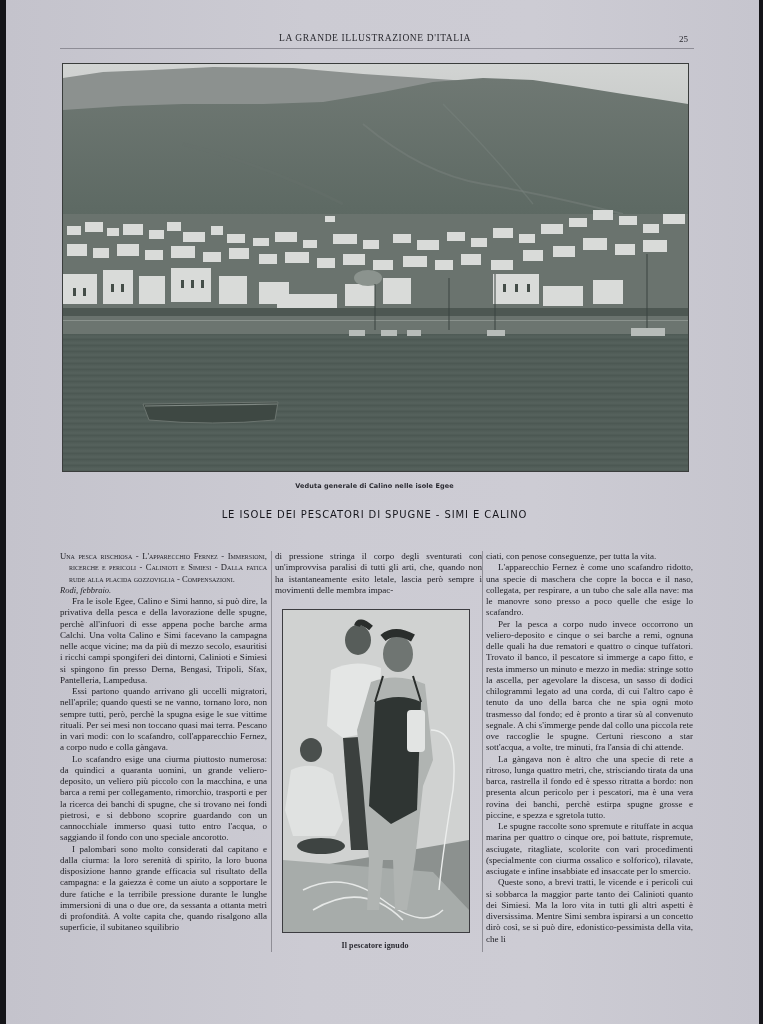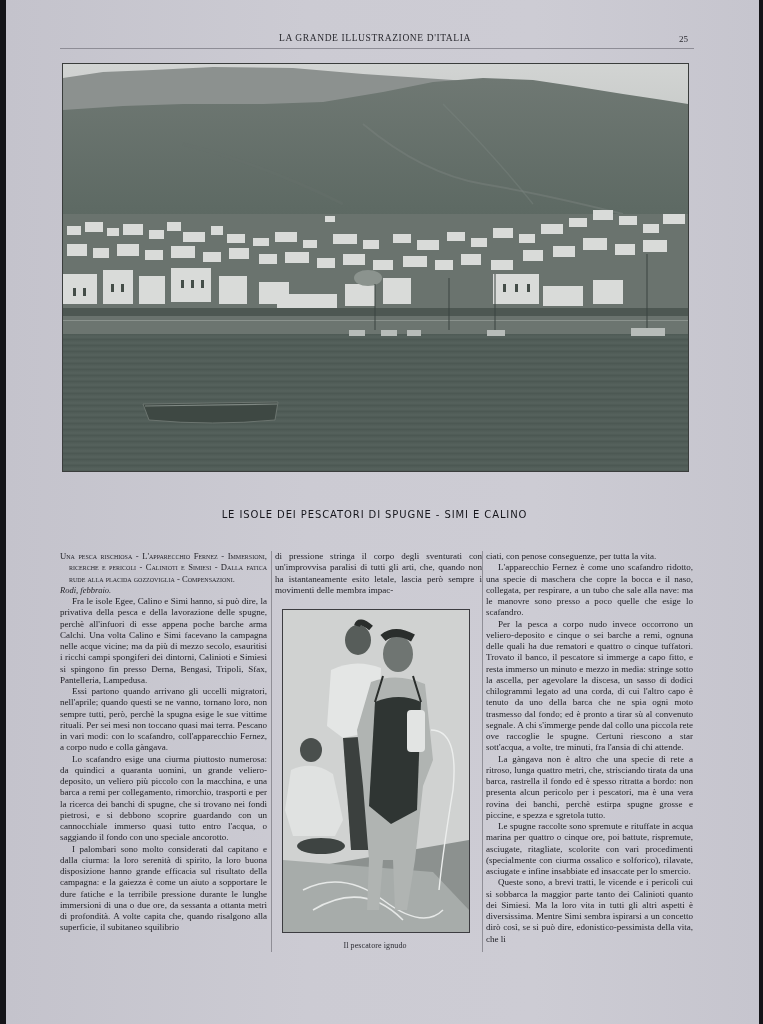--- a/index.html
+++ b/index.html
@@ -24,21 +24,21 @@
   .col{position:absolute;top:551px;width:207px;font-family:"Liberation Serif",serif;font-size:9.05px;line-height:11.25px;color:#222228;text-align:justify;hyphens:manual;}
   .col p{margin:0;text-indent:12px;}
   .col p.noind{text-indent:0;}
   .col1{left:54px;}
   .col2{left:269px;}
   .col3{left:480px;}
   .summary{font-variant:small-caps;font-size:8.6px;line-height:11.25px;padding-left:9px;text-indent:-9px !important;margin:0;text-align:justify;}
   .dateline{font-style:italic;font-size:8.5px;padding-right:2px;margin:1px 0 1px;text-indent:0 !important;}
   .vdiv{position:absolute;top:551px;width:1px;height:401px;background:#8f8e96;}
   .photo-diver{position:absolute;left:276px;top:609px;width:186px;height:322px;border:1px solid #3c3c40;overflow:hidden;background:#cfd1d0;}
-  .cap-diver{left:276px;top:941px;width:186px;font-weight:normal;font-family:"Liberation Serif",serif;font-size:8px;}
+  .cap-diver{left:276px;top:941px;width:186px;font-weight:bold;font-family:"Liberation Serif",serif;font-size:8px;}
 </style>
 </head>
 <body>
 
 <div class="page">
 
   <div class="running-head">
     <div class="title">LA GRANDE ILLUSTRAZIONE D'ITALIA</div>
     <div class="pageno">25</div>
   </div>
@@ -150,20 +150,21 @@
       <rect x="318" y="266" width="16" height="6" fill="#b7bcb9"></rect>
       <rect x="344" y="266" width="14" height="6" fill="#b7bcb9"></rect>
       <rect x="424" y="266" width="18" height="6" fill="#b7bcb9"></rect>
       <rect x="568" y="264" width="34" height="8" fill="#b7bcb9"></rect>
       <line x1="312" y1="220" x2="312" y2="266" stroke="#3b4440" stroke-width="1"></line>
       <line x1="386" y1="214" x2="386" y2="266" stroke="#3b4440" stroke-width="1"></line>
       <line x1="432" y1="210" x2="432" y2="266" stroke="#3b4440" stroke-width="1"></line>
       <line x1="584" y1="190" x2="584" y2="264" stroke="#3b4440" stroke-width="1"></line>
     </svg>
   </div>
+  <div class="caption cap-main">Veduta generale di Calino nelle isole Egee</div>
 
   <h1 class="headline" style="margin:0;font-weight:normal;">LE ISOLE DEI PESCATORI DI SPUGNE - SIMI E CALINO</h1>
 
   <div class="col col1">
     <p class="summary">Una pesca rischiosa - L'apparecchio Fernez - Immersioni, ricerche e pericoli - Calinioti e Simiesi - Dalla fatica rude alla placida gozzoviglia - Compensazioni.</p>
     <p class="dateline">Rodi, febbraio.</p>
     <p>Fra le isole Egee, Calino e Simi hanno, si può dire, la privativa della pesca e della lavorazione delle spugne, perchè all'infuori di esse appena poche barche arma Calchi. Una volta Calino e Simi facevano la campagna nelle acque vicine; ma da più di mezzo secolo, esauritisi i ricchi campi spongiferi dei dintorni, Calinioti e Simiesi si spingono fin presso Derna, Bengasi, Tripoli, Sfax, Pantelleria, Lampedusa.</p>
     <p>Essi partono quando arrivano gli uccelli migratori, nell'aprile; quando questi se ne vanno, tornano loro, non sempre tutti, però, perchè la spugna esige le sue vittime rituali. Per sei mesi non toccano quasi mai terra. Pescano in vari modi: con lo scafandro, coll'apparecchio Fernez, a corpo nudo e colla gàngava.</p>
     <p>Lo scafandro esige una ciurma piuttosto numerosa: da quindici a quaranta uomini, un grande veliero-deposito, un veliero più piccolo con la macchina, e una barca a remi per collegamento, rimorchio, trasporti e per la ricerca dei banchi di spugne, che si trovano nei fondi pietrosi, e si debbono scoprire guardando con un cannocchiale immerso quasi tutto entro l'acqua, o saggiando il fondo con uno speciale ancorotto.</p>
     <p>I palombari sono molto considerati dal capitano e dalla ciurma: la loro serenità di spirito, la loro buona disposizione hanno grande efficacia sul risultato della campagna: e la gaiezza è come un aiuto a sopportare le dure fatiche e la terribile pressione durante le lunghe immersioni di una o due ore, da sessanta a ottanta metri di profondità. A volte capita che, quando risalgono alla superficie, il subitaneo squilibrio</p>

